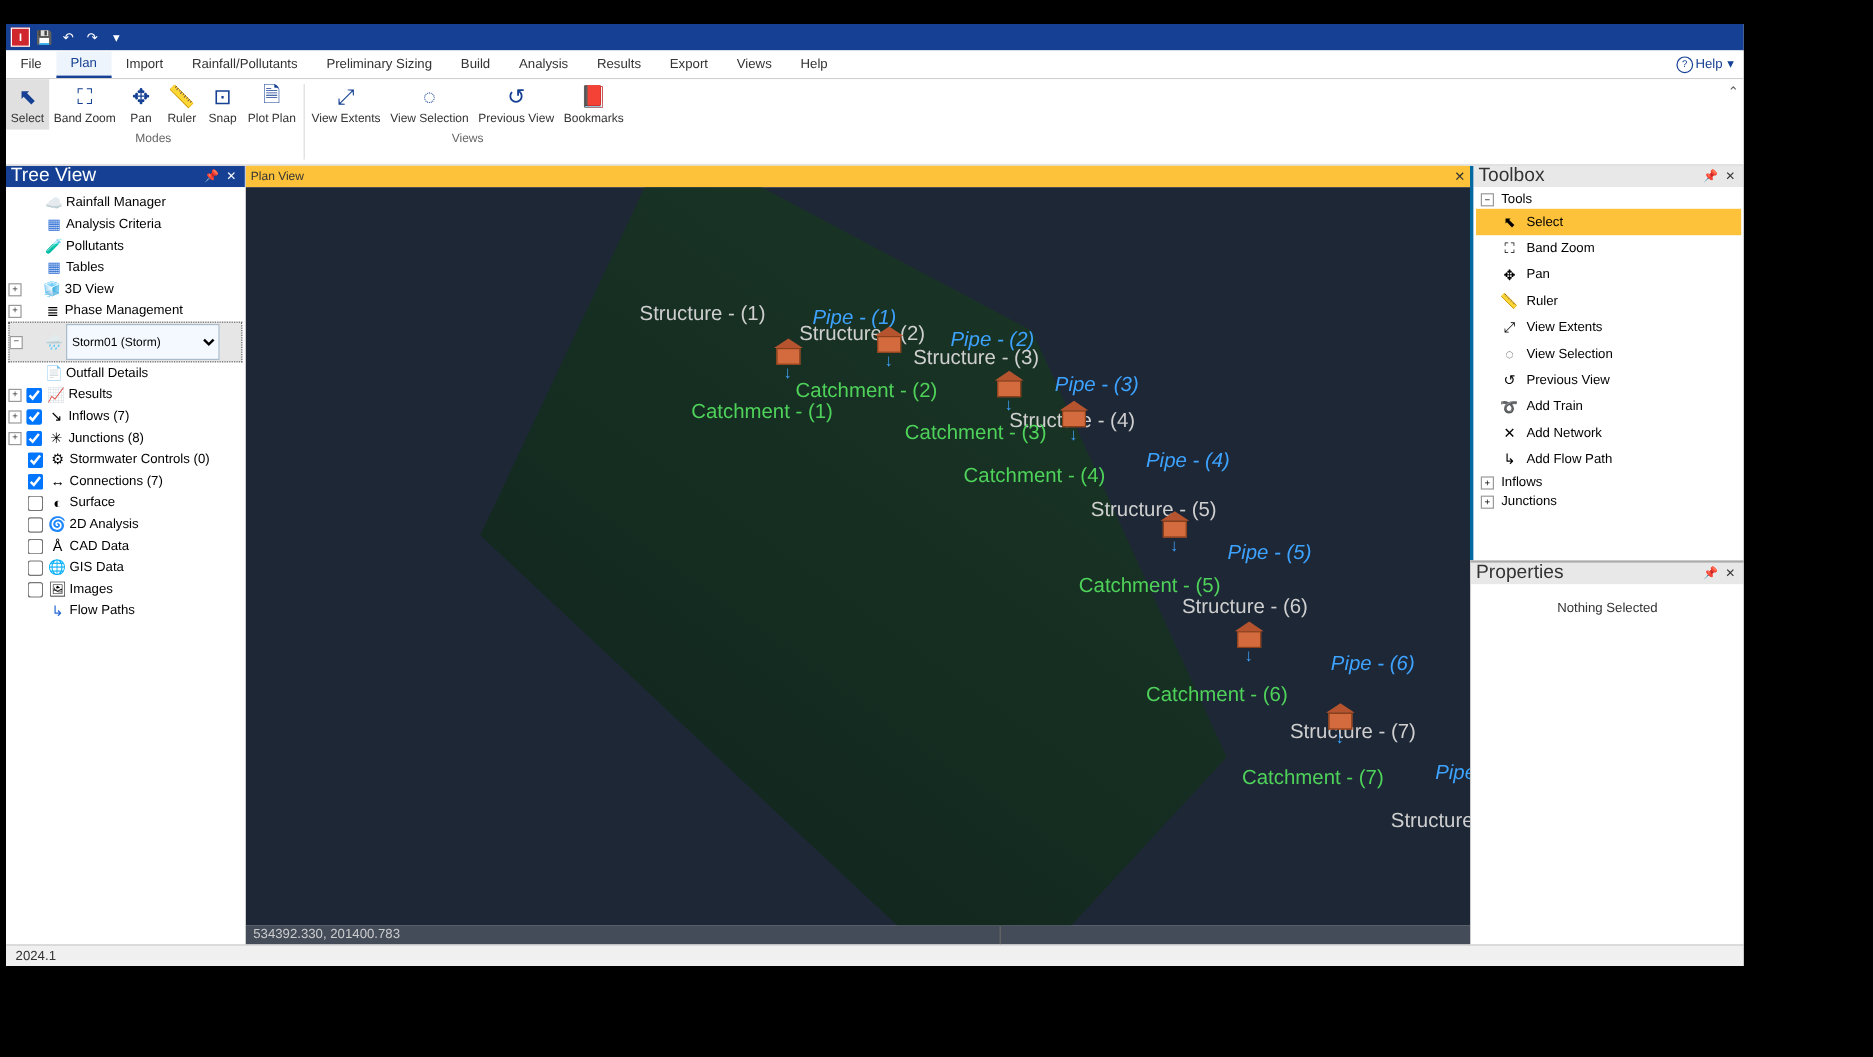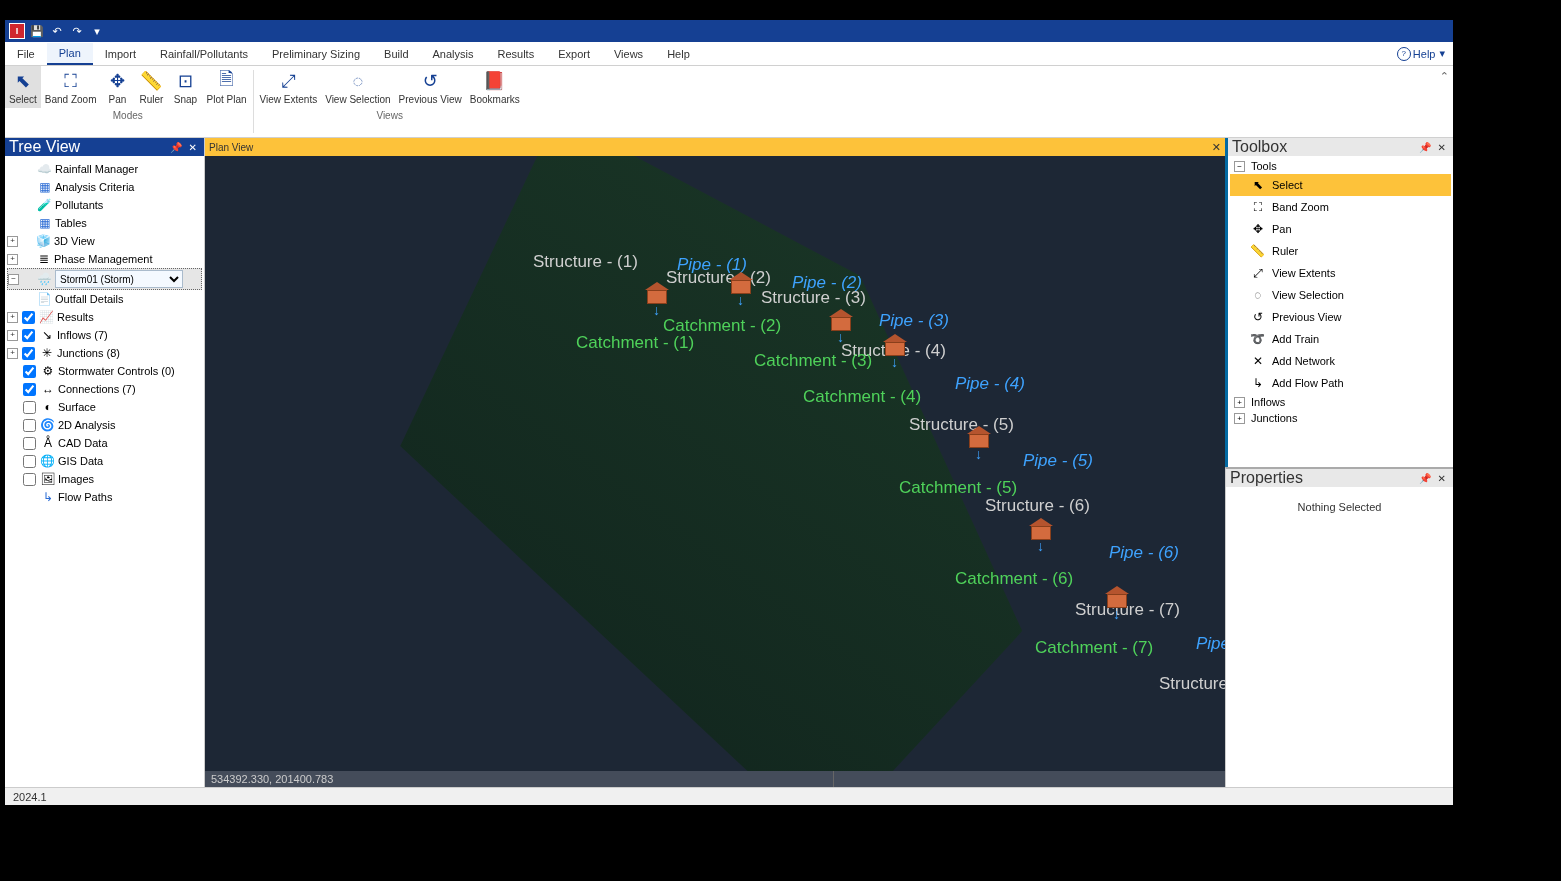--- a/index.html
+++ b/index.html
@@ -37,21 +37,21 @@
 .panel-header .ph-title { flex:1; font-size:16px; }
 .panel-header .ph-btn { cursor:pointer; padding:0 3px; font-size:10px; }
 .tree-panel { width:200px; border-right:1px solid #ccc; }
 .tree-body { flex:1; overflow:auto; background:#fff; padding:4px 2px; }
 .tree-node { display:flex; align-items:center; padding:1px 0; cursor:pointer; white-space:nowrap; }
 .tree-expander { width:11px; height:11px; border:1px solid #999; display:inline-flex; align-items:center; justify-content:center; font-size:8px; margin-right:2px; cursor:pointer; background:#fff; color:#333; line-height:1; }
 .tree-spacer { width:14px; display:inline-block; }
 .tree-cb { margin:0 2px; }
 .tree-icon { width:16px; height:16px; display:inline-flex; align-items:center; justify-content:center; margin:0 2px; font-size:12px; }
 .tree-sel { background:#e6e6e6; border:1px dotted #666; }
-.storm-select { width:128px; height:18px; font-size:10px; border:1px solid #abc; background:#f4f9ff; }
+.storm-select { width:128px; height:30px; font-size:10px; border:1px solid #abc; background:#f4f9ff; }
 .plan-panel { flex:1; position:relative; }
 .plan-header { height:18px; background:#fdc23a; color:#333; display:flex; align-items:center; padding:0 4px; }
 .plan-header .ph-title { flex:1; font-size:10px; }
 .canvas { flex:1; background:#1d2735; position:relative; overflow:hidden; }
 .poly { position:absolute; width:680px; height:480px; left:174px; top:74px; transform:rotate(36deg); background:linear-gradient(#163a1c,#0d2813); opacity:0.65; clip-path:polygon(0 10%, 50% 0, 100% 40%, 95% 100%, 10% 85%); }
 .lbl { position:absolute; font-size:17px; font-weight:400; white-space:nowrap; }
 .lbl.struct { color:#cfcfcf; }
 .lbl.pipe { color:#3ea3ff;font-style:italic; }
 .lbl.catch { color:#4fd25a; }
 .node-ico { position:absolute; width:38px; height:28px; }

